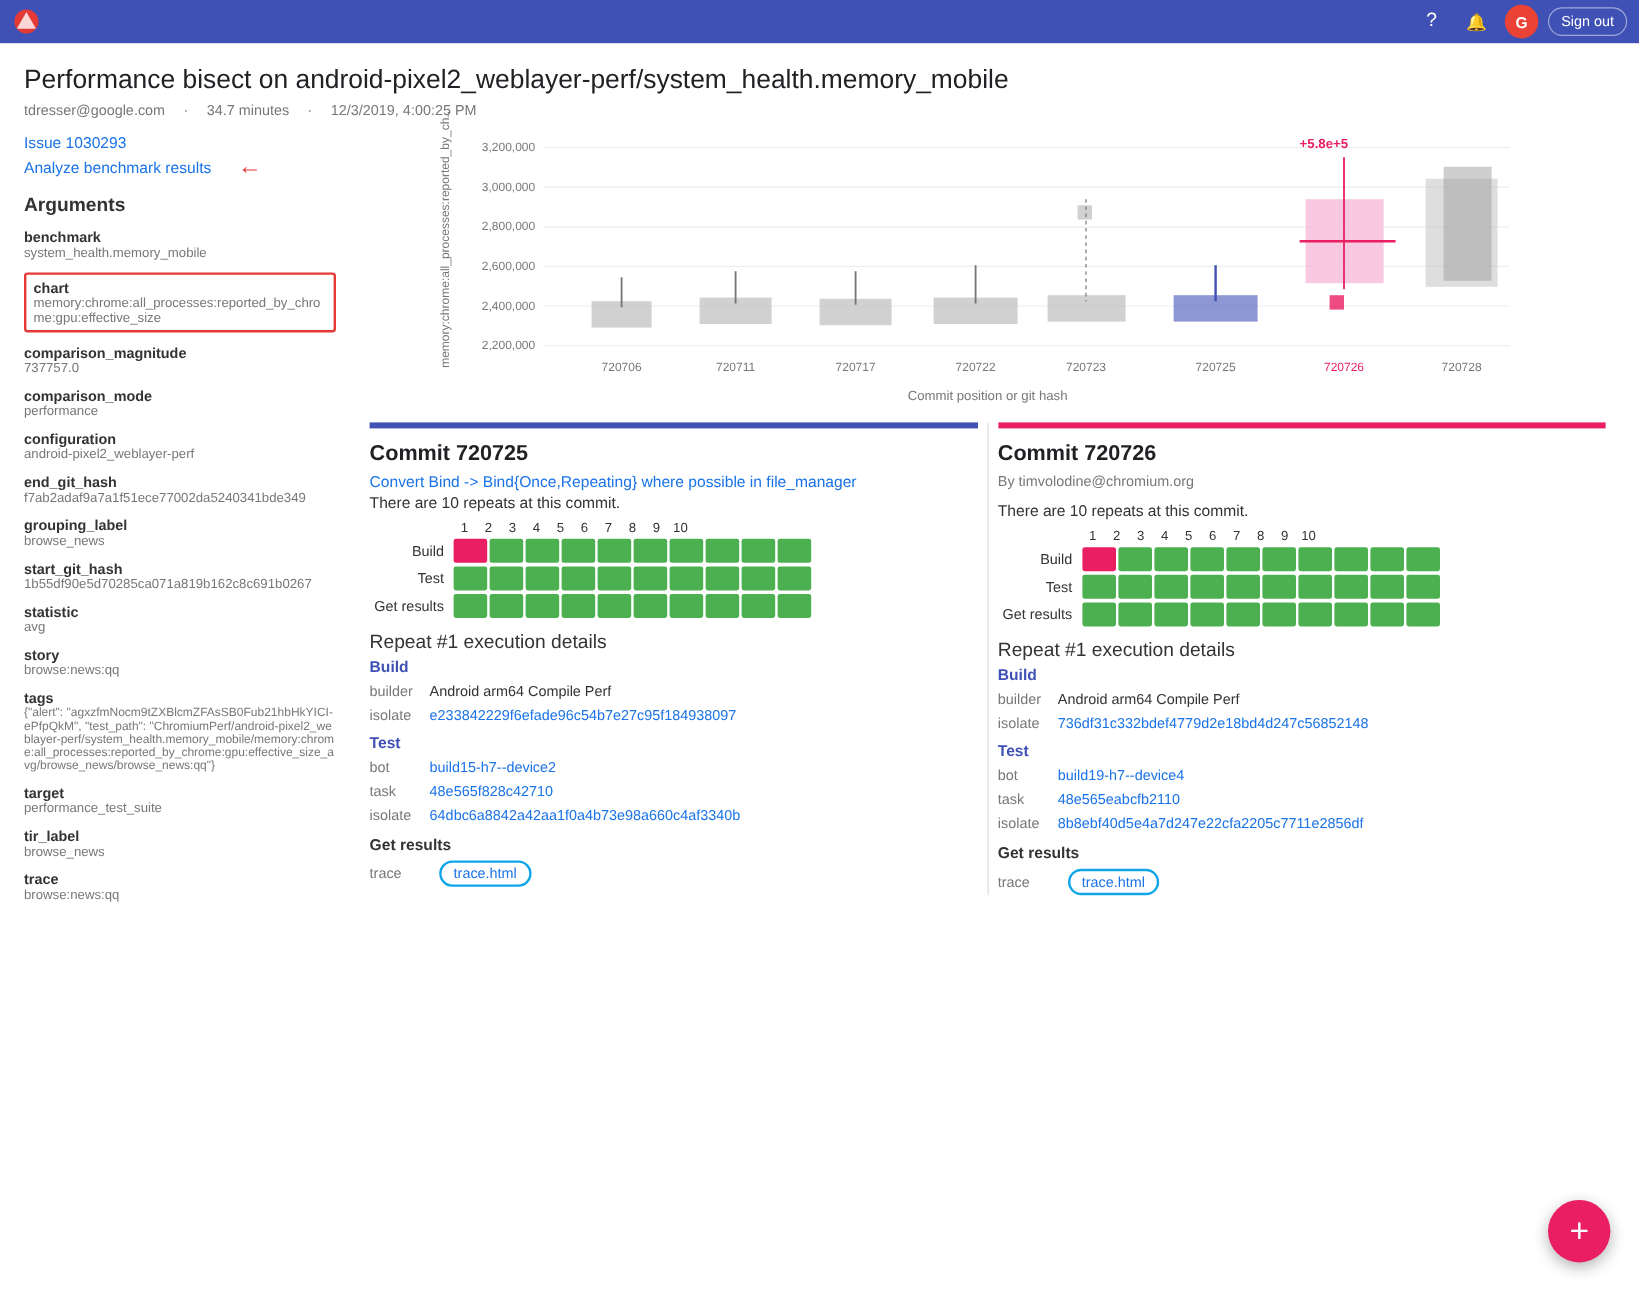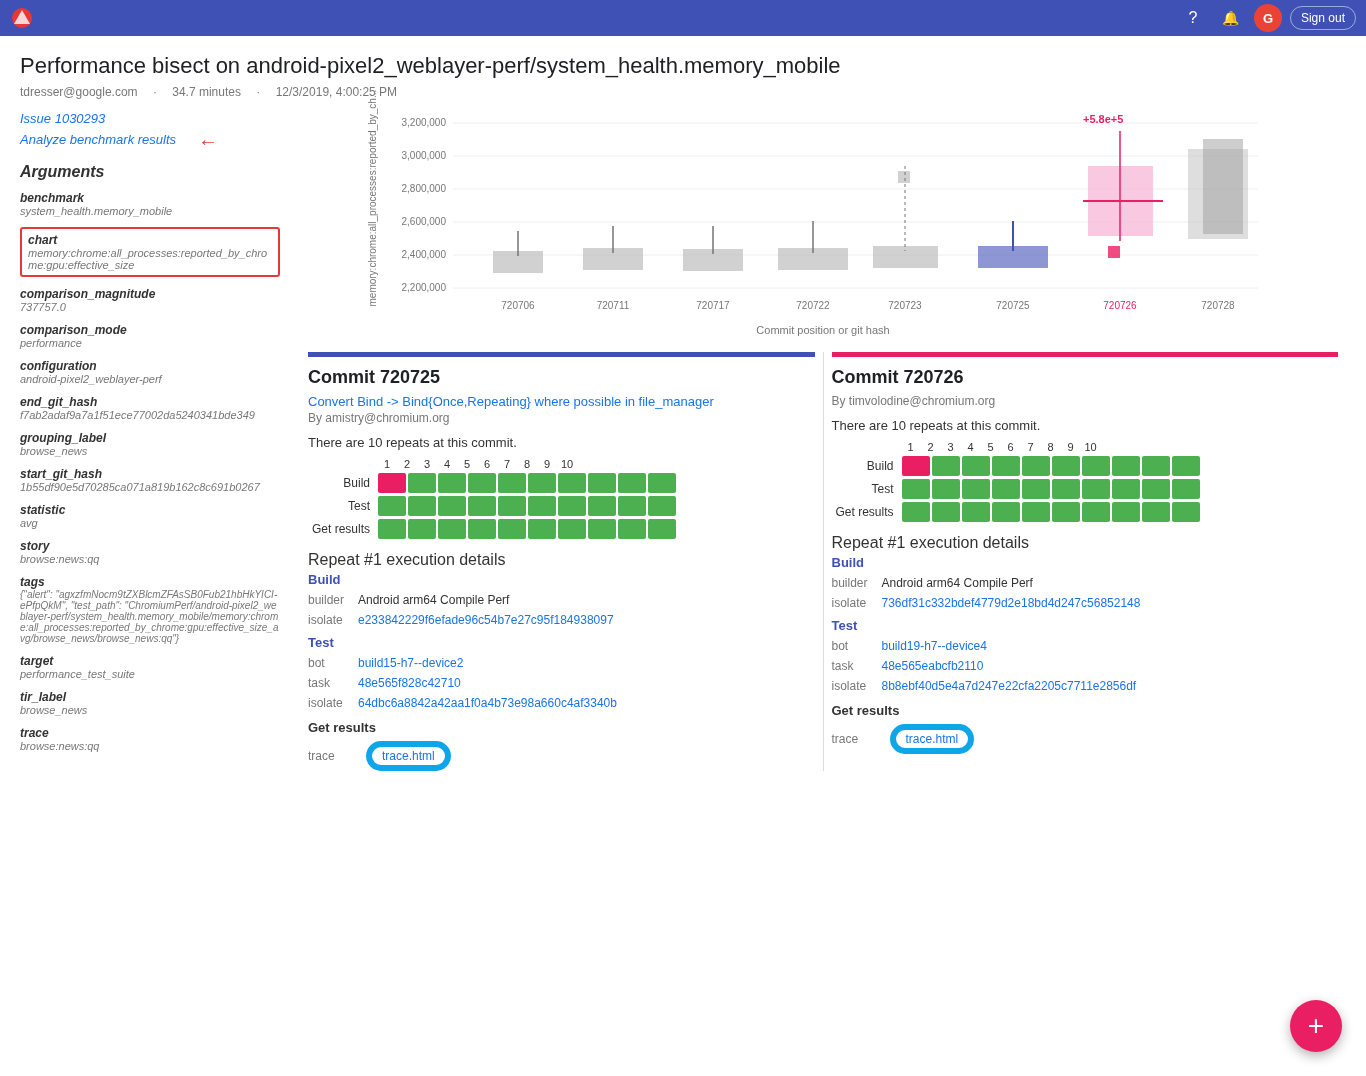--- a/index.html
+++ b/index.html
@@ -42,21 +42,21 @@
     .page-meta span { margin-right: 12px; }
 
     
     .link { color: #1a73e8; text-decoration: none; cursor: pointer; }
 
     .left-links { margin-bottom: 12px; }
     .left-links div { margin-bottom: 2px; }
 
     
     .content-layout { display: flex; gap: 0; }
-    .sidebar { width: 280px; min-width: 280px; flex-shrink: 0; padding-right: 20px; font-style: italic; }
+    .sidebar { width: 280px; min-width: 280px; flex-shrink: 0; padding-right: 20px; }
     .main-content { flex: 1; }
 
     
     .arguments-title { font-size: 16px; font-weight: bold; margin-bottom: 10px; }
     .arg-item { margin-bottom: 10px; }
     .arg-key { font-size: 12px; font-weight: bold; color: #333; }
     .arg-value { font-size: 11px; color: #777; word-break: break-all; }
     .arg-item.highlighted {
       border: 2px solid #e53935; border-radius: 3px; padding: 4px 6px;
     }
@@ -105,21 +105,21 @@
     .exec-label { width: 50px; color: #777; flex-shrink: 0; }
     .exec-value { color: #1a73e8; word-break: break-all; }
     .exec-value.black { color: #333; }
 
     
     .get-results-title { font-size: 13px; font-weight: bold; margin-bottom: 6px; }
     .trace-row { display: flex; align-items: center; gap: 8px; font-size: 12px; }
     .trace-label { color: #777; width: 50px; }
     .trace-link {
       color: #1a73e8; text-decoration: none; cursor: pointer;
-      border: 6px solid #0ea5e9; border-radius: 50px; padding: 2px 10px;
+      border: 2px solid #0ea5e9; border-radius: 50px; padding: 2px 10px;
     }
 
     
     .fab {
       position: fixed; bottom: 24px; right: 24px;
       width: 52px; height: 52px; border-radius: 50%;
       background: #e91e63; color: #fff; border: none;
       font-size: 28px; cursor: pointer; display: flex;
       align-items: center; justify-content: center;
       box-shadow: 0 4px 12px rgba(0,0,0,0.3);
@@ -304,21 +304,20 @@
         </svg>
         <div class="chart-x-label">Commit position or git hash</div>
       </div>
 
       <div class="commit-cols">
 
         <div class="commit-col">
           <div class="commit-col-bar-blue"></div>
           <h2 class="commit-title">Commit 720725</h2>
           <div class="commit-desc">Convert Bind -&gt; Bind{Once,Repeating} where possible in file_manager</div>
-          <div class="commit-by">By amistry@chromium.org</div>
           <div class="repeats-text">There are 10 repeats at this commit.</div>
 
           <div class="repeat-grid" id="left-grid">
               <div class="repeat-row">
                 <div class="repeat-row-label"></div>
                 <div class="repeat-numbers">
                   <span class="repeat-num">1</span>
                   <span class="repeat-num">2</span>
                   <span class="repeat-num">3</span>
                   <span class="repeat-num">4</span>

